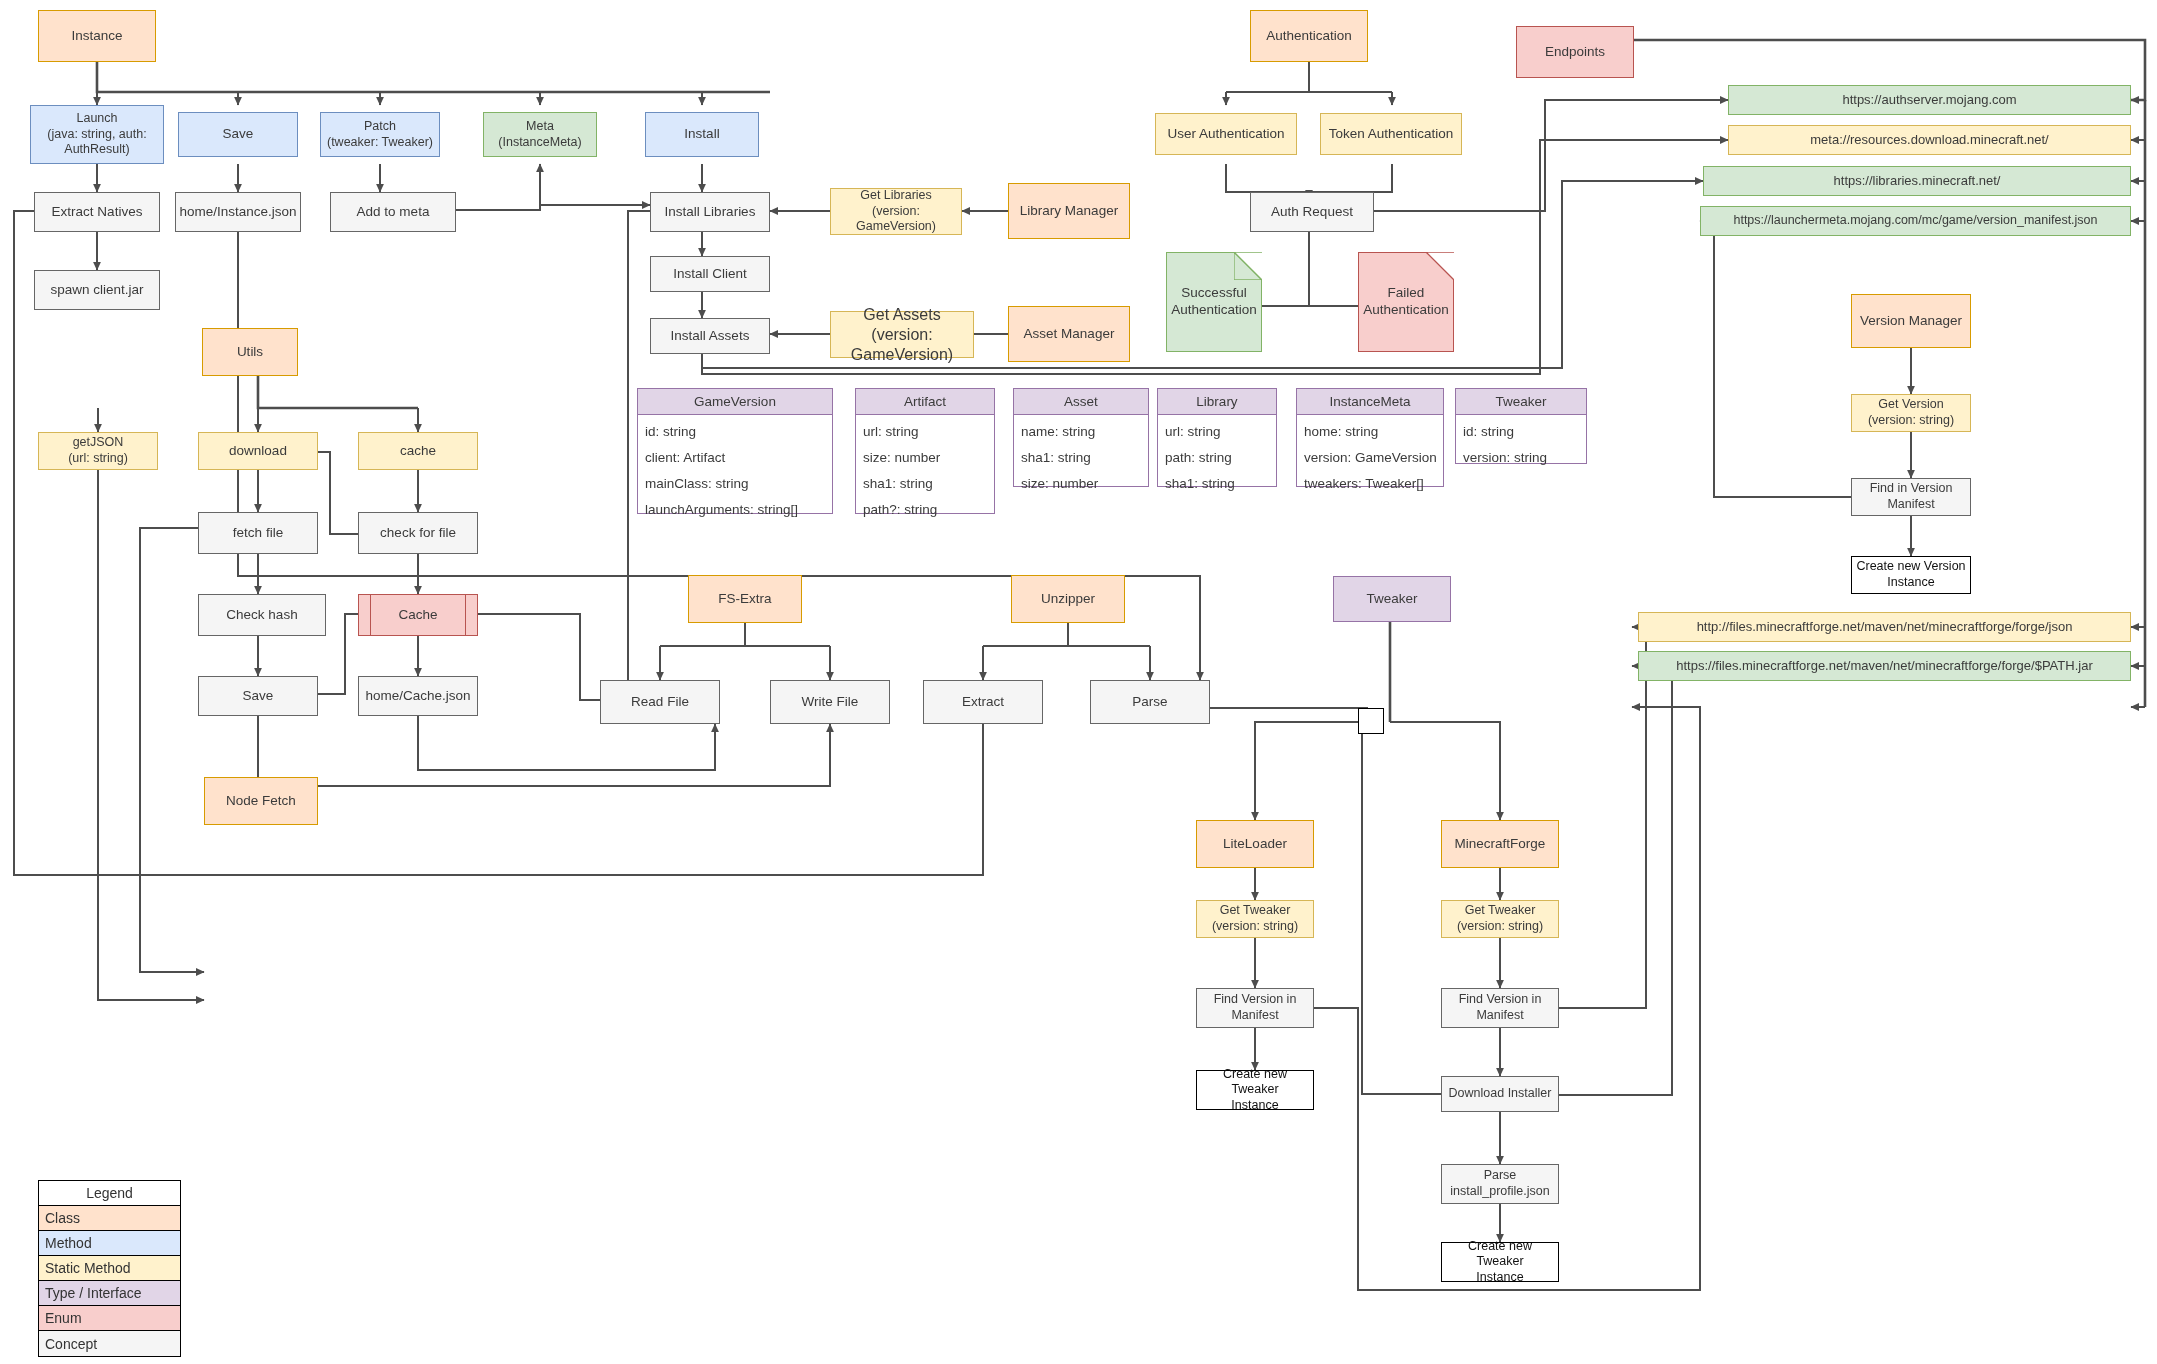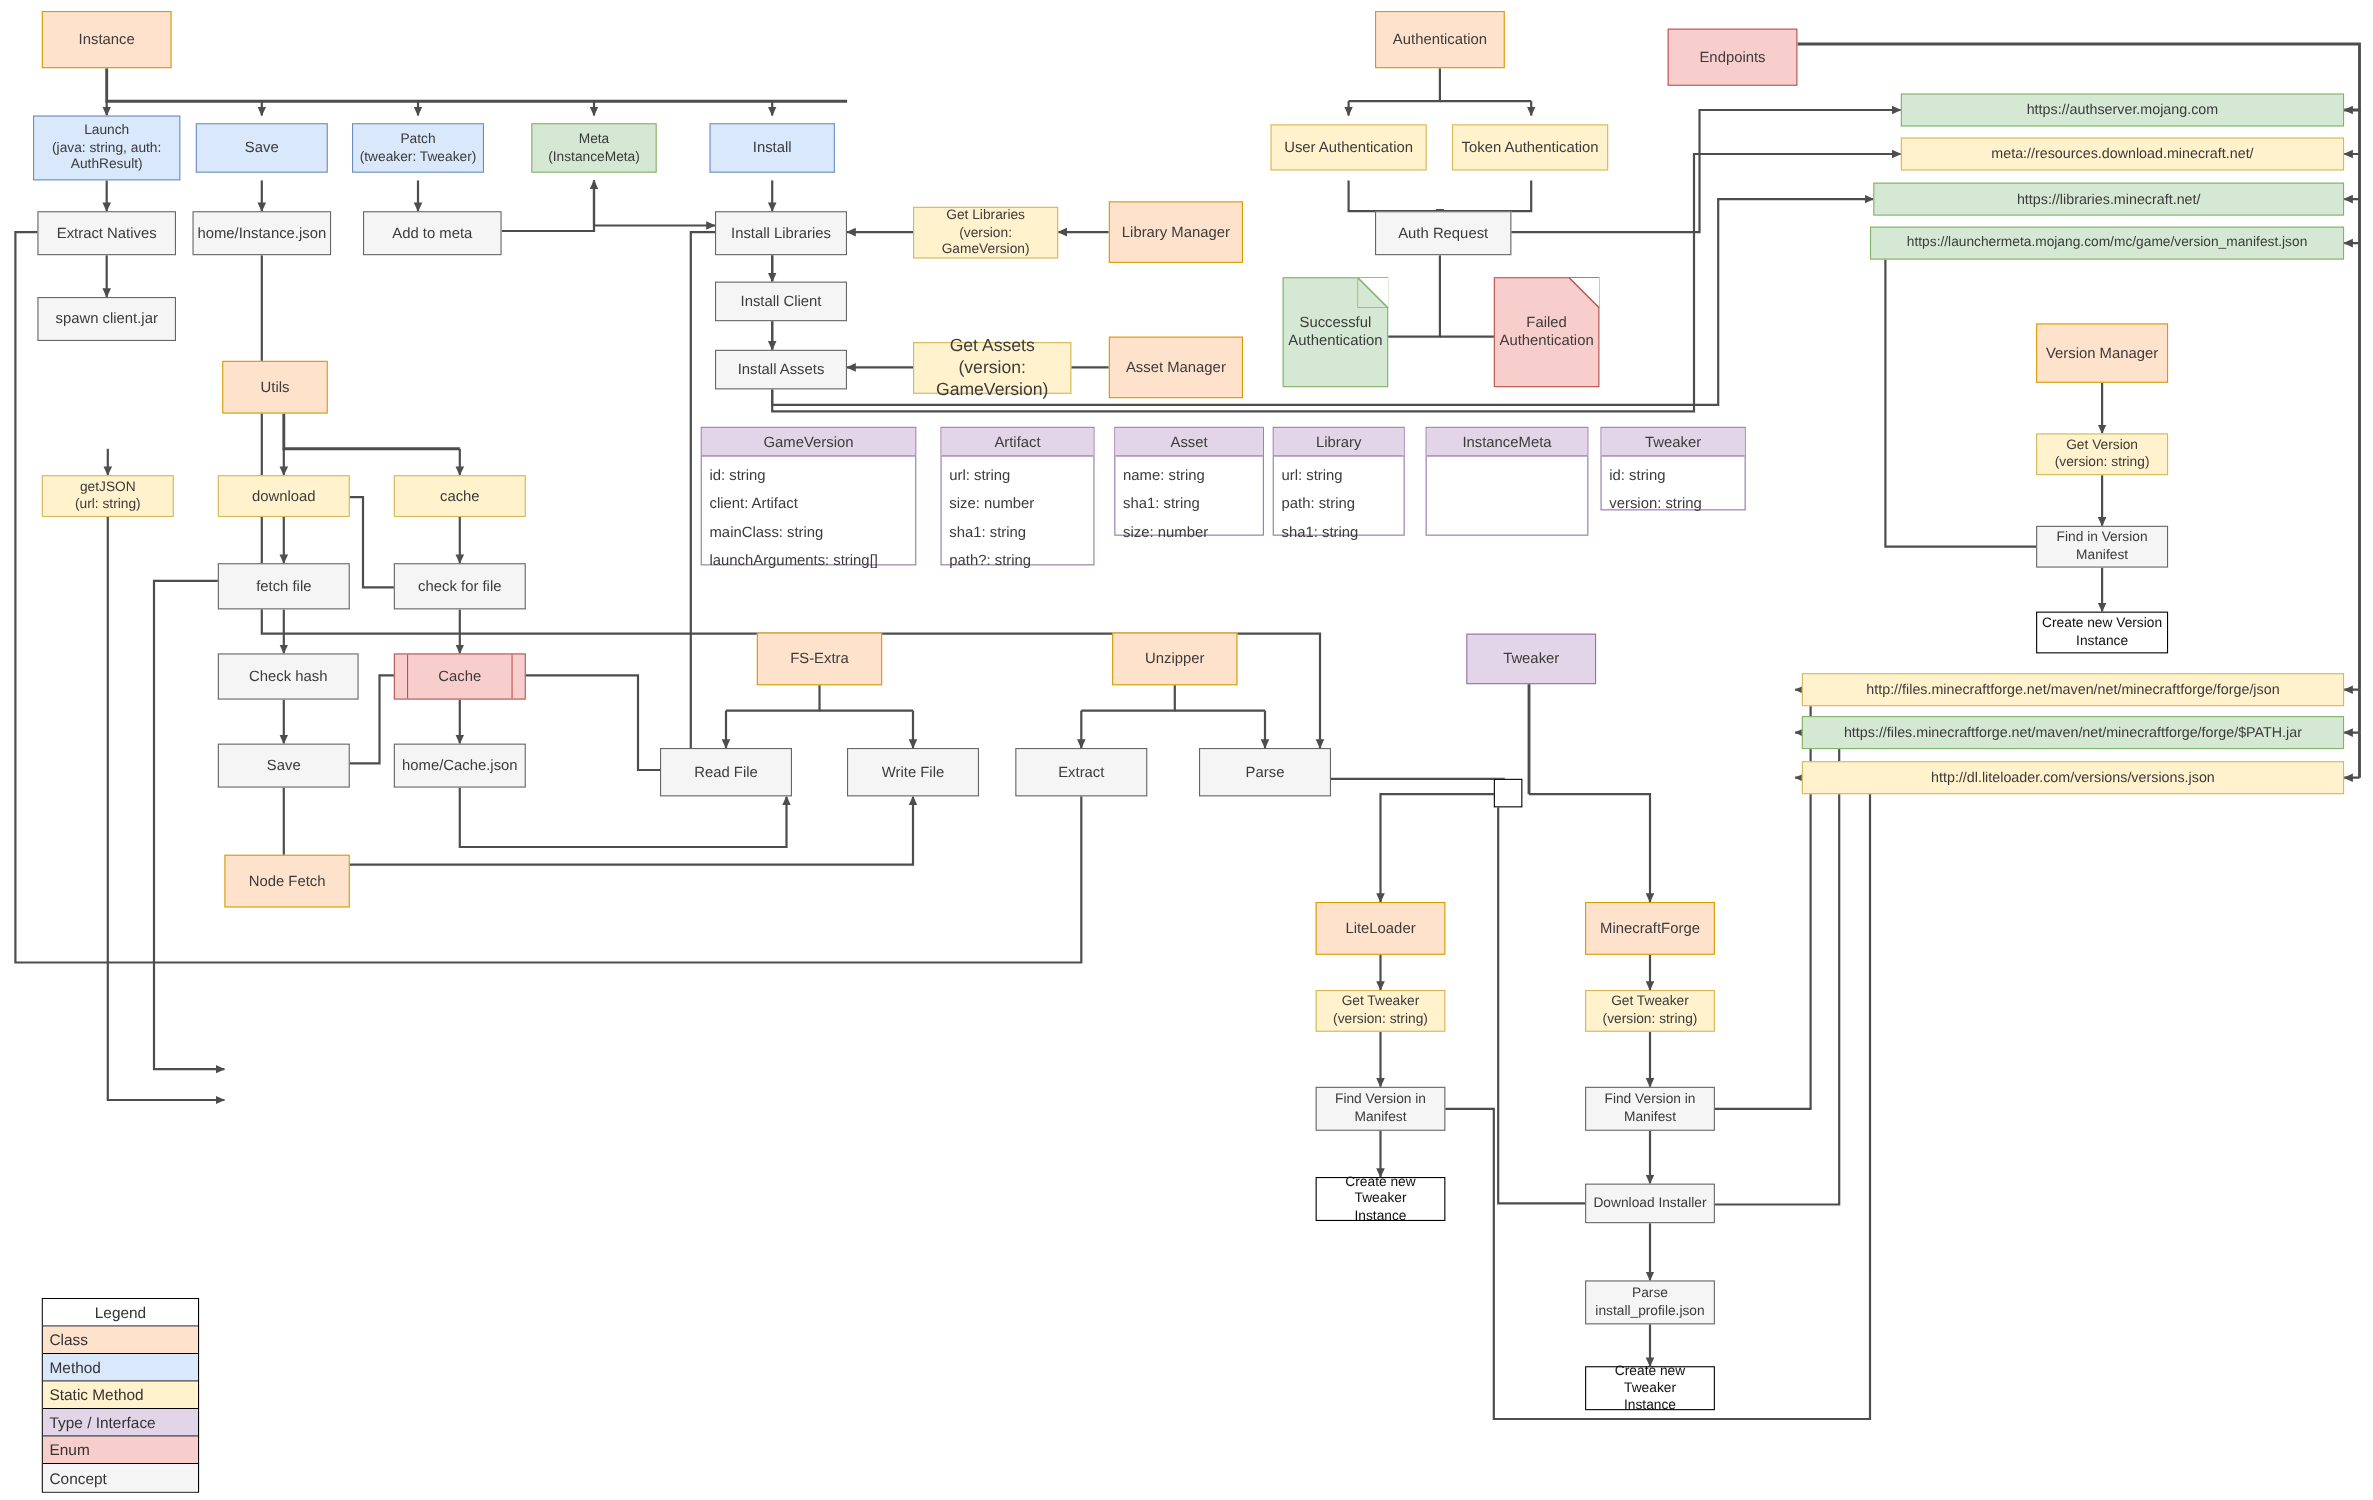--- a/index.html
+++ b/index.html
@@ -332,40 +332,44 @@
     <div class="hdr">Library</div>
     <div class="rows">
       <div class="row">url: string</div>
       <div class="row">path: string</div>
       <div class="row">sha1: string</div>
     </div>
   </div>
 
   <div class="card" style="left:1296px;top:388px;width:148px;height:99px;">
     <div class="hdr">InstanceMeta</div>
+    <div class="rows">
+      <div class="row">home: string</div>
+      <div class="row">version: GameVersion</div>
+      <div class="row">tweakers: Tweaker[]</div>
+    </div>
   </div>
 
   <div class="card" style="left:1455px;top:388px;width:132px;height:76px;">
     <div class="hdr">Tweaker</div>
     <div class="rows">
       <div class="row">id: string</div>
       <div class="row">version: string</div>
     </div>
   </div>
 
   <div class="node enum" style="left:1516px;top:14px;width:118px;height:52px;margin-top:12px;">Endpoints</div>
 
   <div class="node green endpoint" style="left:1728px;top:85px;width:403px;height:30px;">https://authserver.mojang.com</div>
   <div class="node static endpoint" style="left:1728px;top:125px;width:403px;height:30px;">meta://resources.download.minecraft.net/</div>
   <div class="node green endpoint" style="left:1703px;top:166px;width:428px;height:30px;">https://libraries.minecraft.net/</div>
   <div class="node green endpoint" style="left:1700px;top:206px;width:431px;height:30px;font-size:12.5px;">https://launchermeta.mojang.com/mc/game/version_manifest.json</div>
 
   <div class="node static endpoint" style="left:1638px;top:612px;width:493px;height:30px;">http://files.minecraftforge.net/maven/net/minecraftforge/forge/json</div>
   <div class="node green endpoint" style="left:1638px;top:651px;width:493px;height:30px;">https://files.minecraftforge.net/maven/net/minecraftforge/forge/$PATH.jar</div>
-  <div class="node static endpoint" style="left:1638px;top:692px;width:493px;height:30px;">http://dl.liteloader.com/versions/versions.json</div>
 
   <div class="node cls" style="left:1851px;top:294px;width:120px;height:54px;">Version Manager</div>
   <div class="node static" style="left:1851px;top:394px;width:120px;height:38px;font-size:12.5px;">Get Version
 (version: string)</div>
   <div class="node concept" style="left:1851px;top:478px;width:120px;height:38px;font-size:12.5px;">Find in Version
 Manifest</div>
   <div class="node plain" style="left:1851px;top:556px;width:120px;height:38px;font-size:12.5px;">Create new Version
 Instance</div>
 
   <div class="node type" style="left:1333px;top:576px;width:118px;height:46px;">Tweaker</div>

